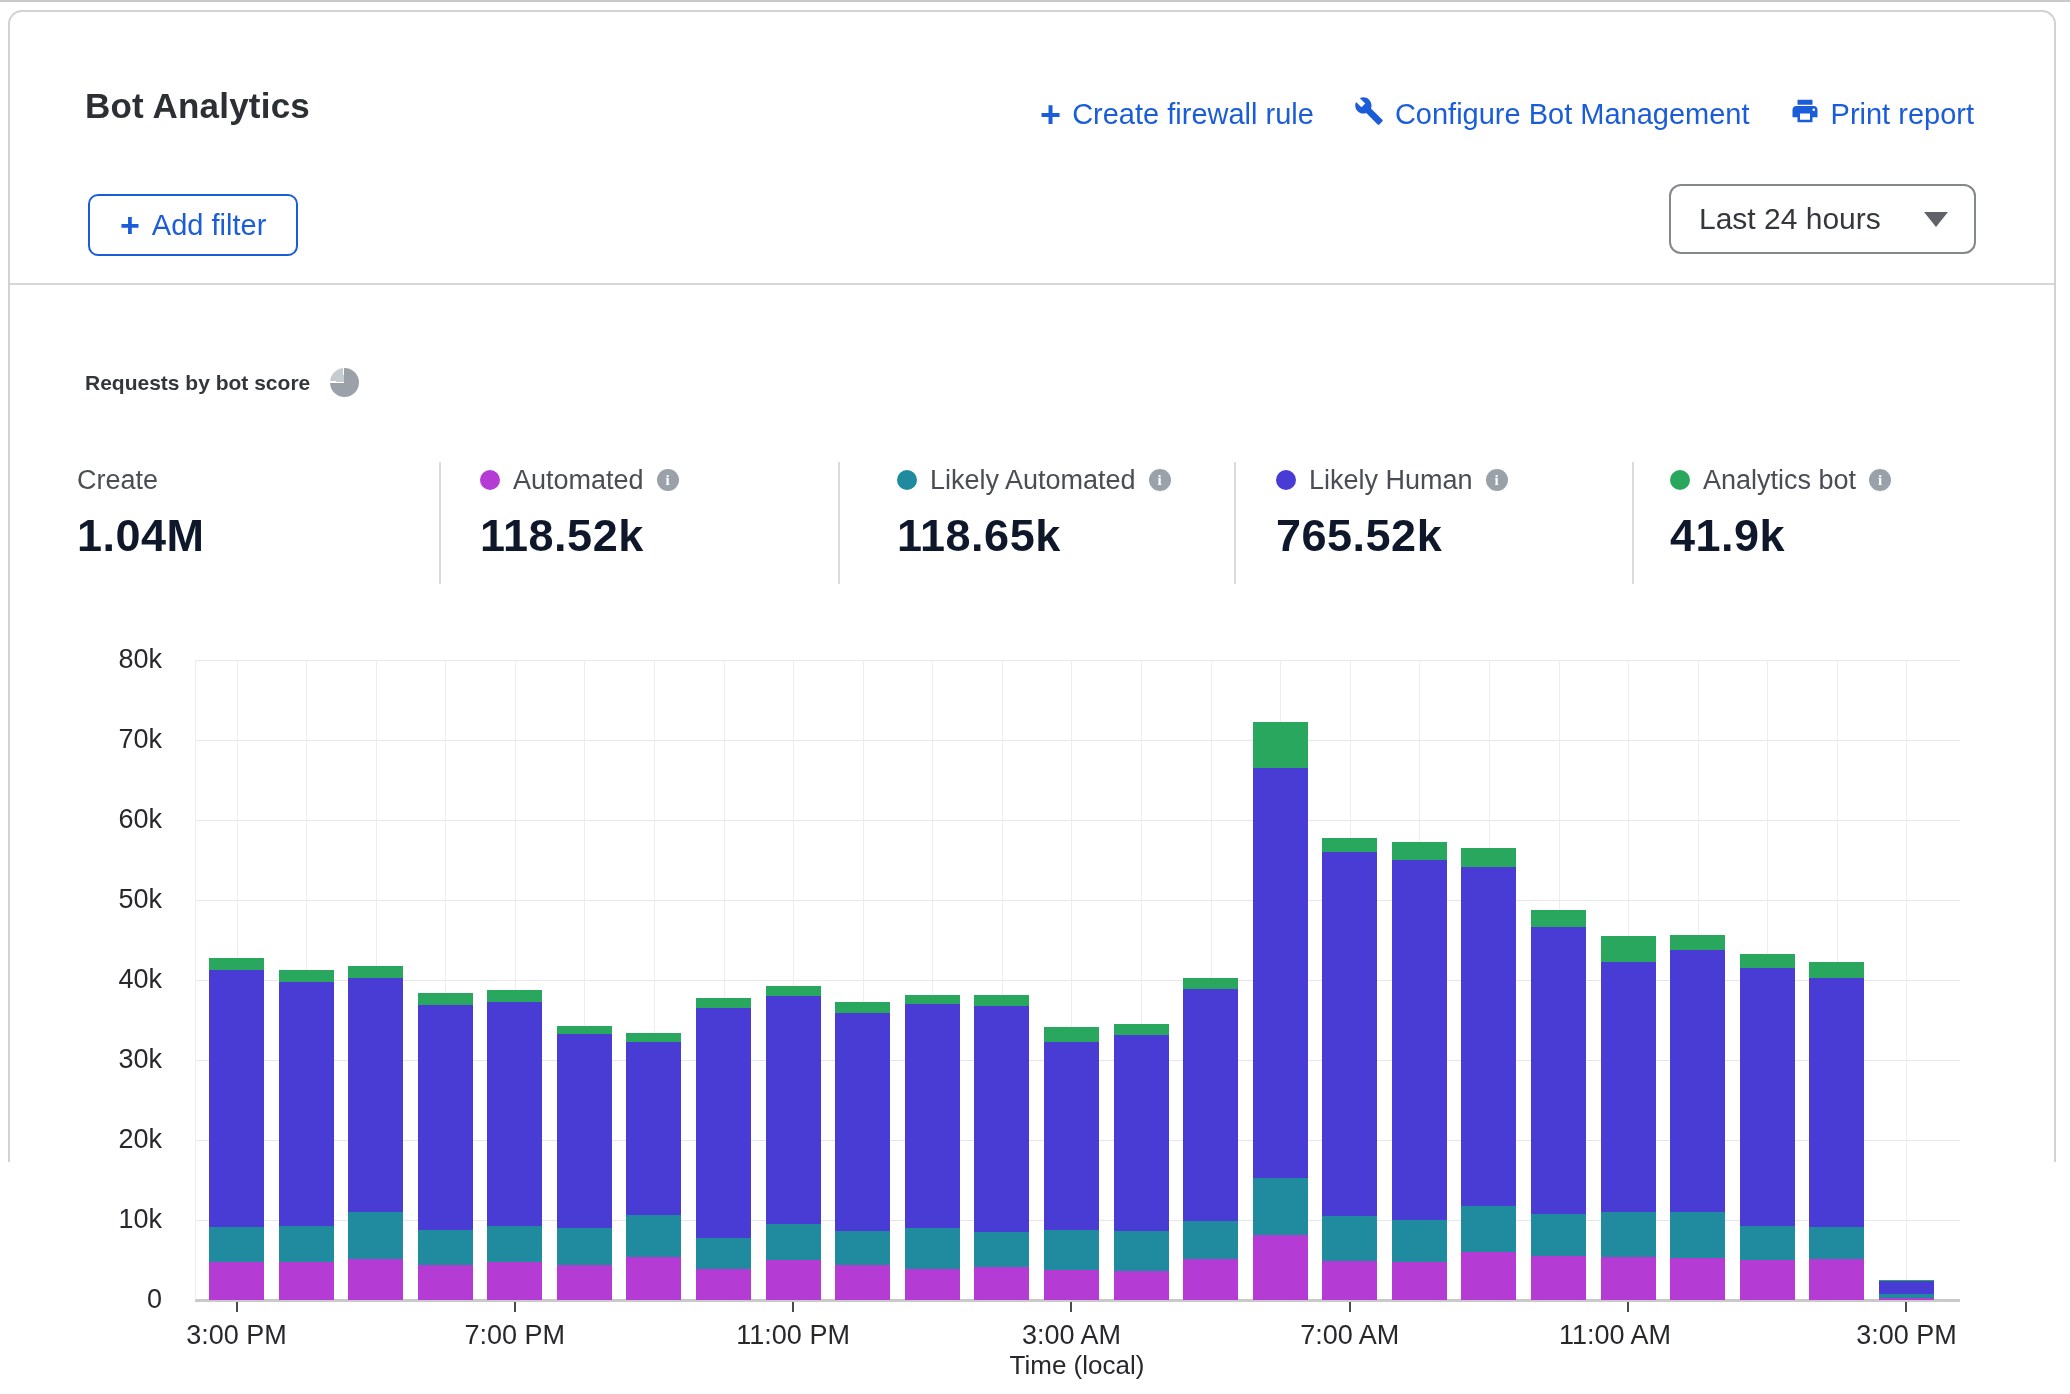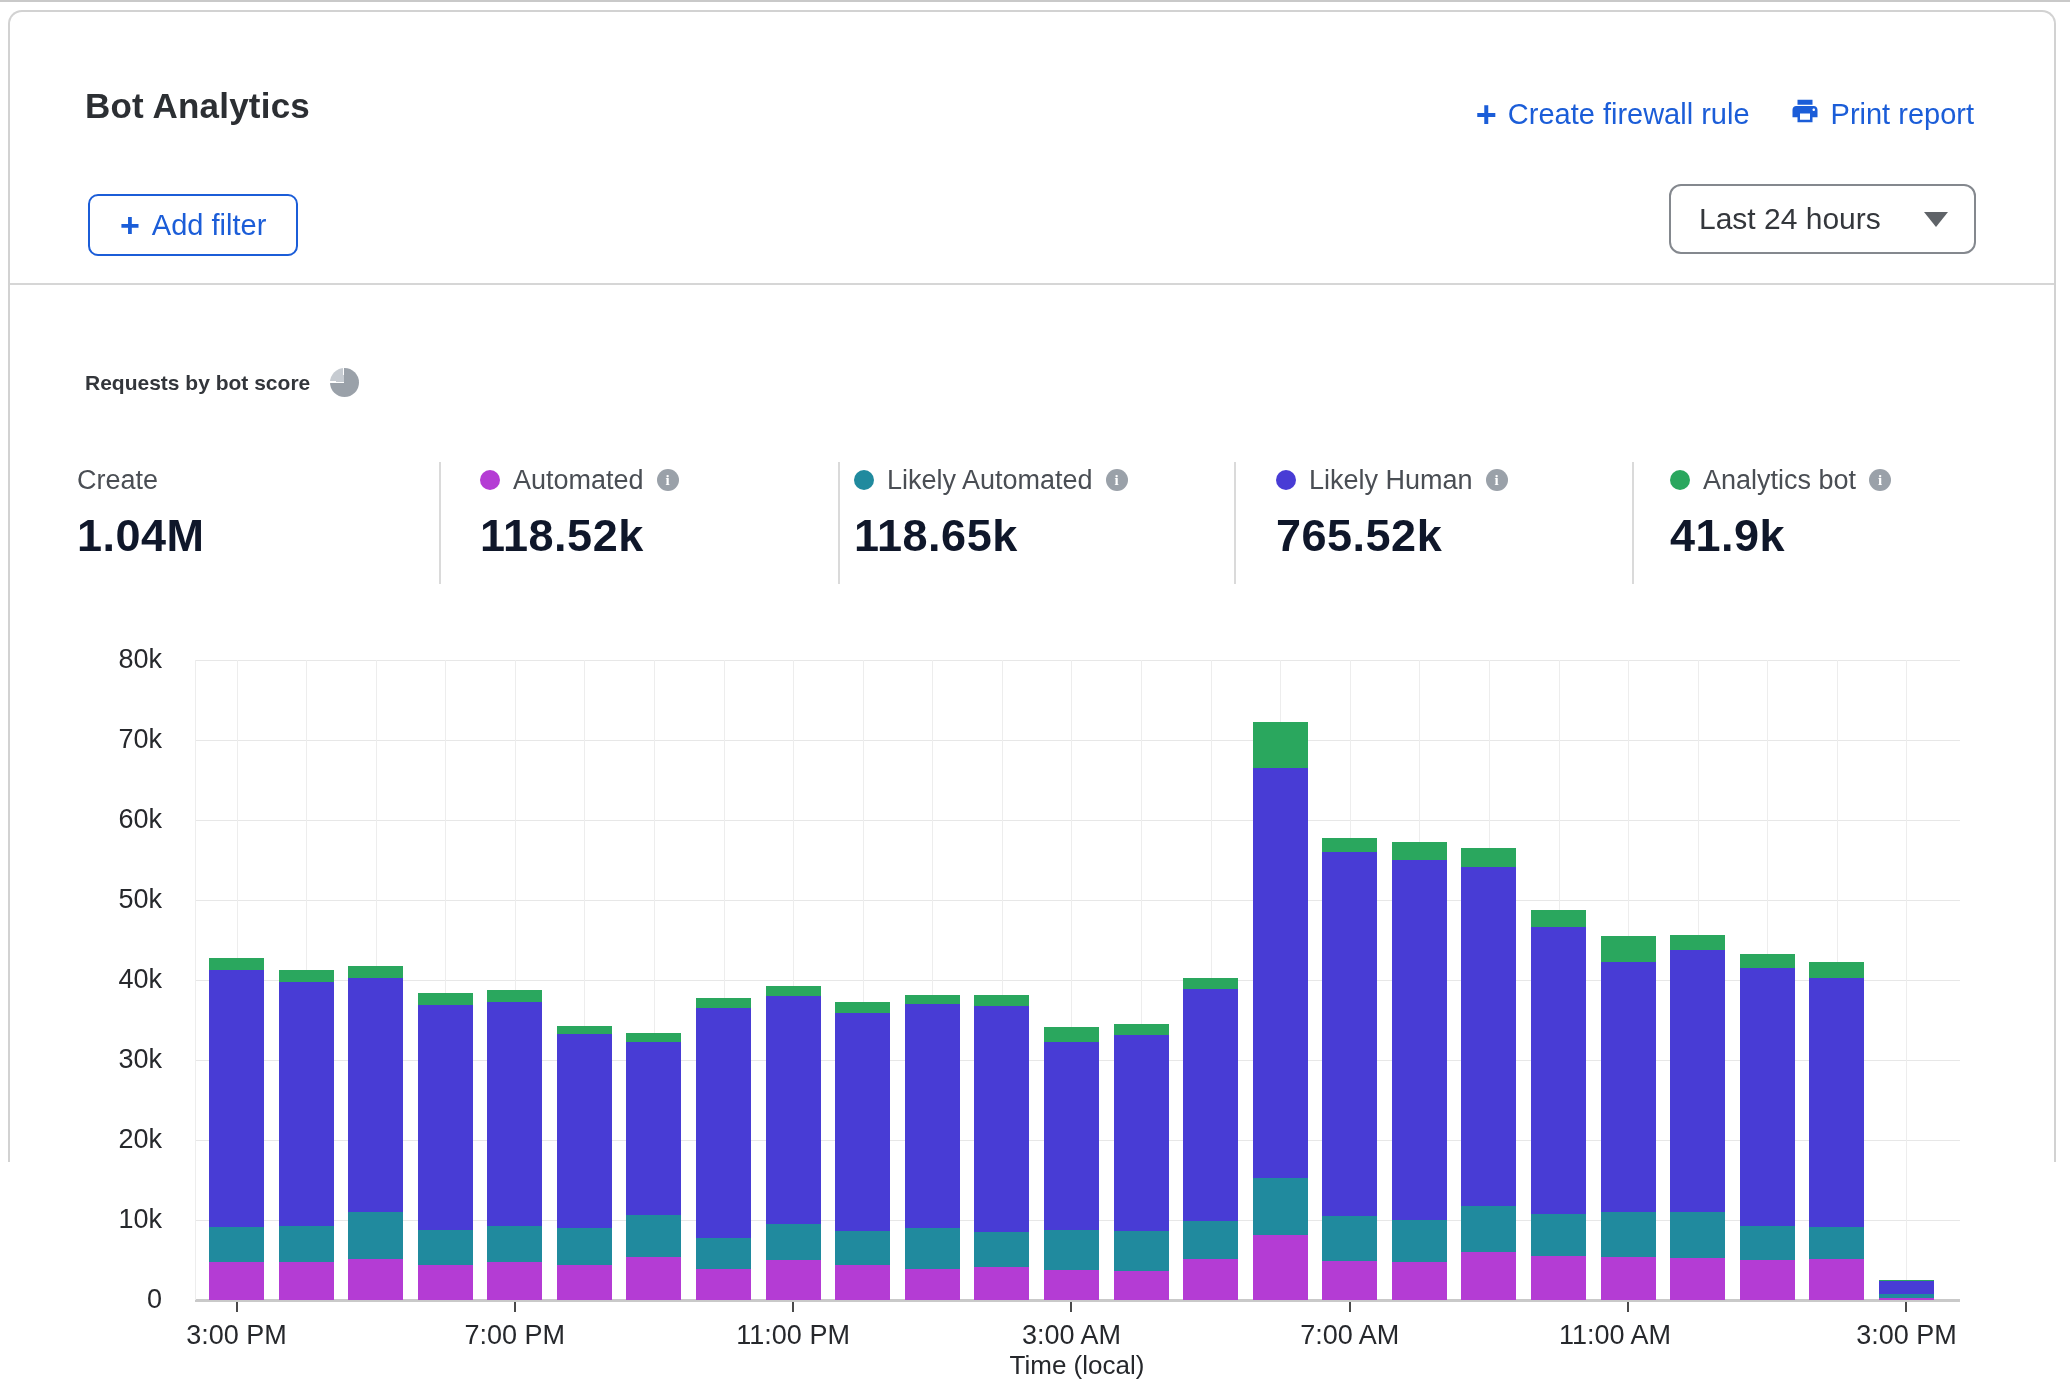--- a/index.html
+++ b/index.html
@@ -67,20 +67,26 @@
 
   <div class="page-title">Bot Analytics</div>
 
   <div class="actions">
     <div class="action">
       <span class="plus-glyph">+</span>
       <span>Create firewall rule</span>
     </div>
     <div class="action">
       <span><svg viewBox="0 0 24 24">
+            <path d="M22.7 19l-9.1-9.1c.9-2.3.4-5-1.5-6.9-2-2-5-2.4-7.4-1.3L9 6 6 9 1.6 4.7C.4 7.1.9 10.1 2.9 12.1c1.9 1.9 4.6 2.4 6.9 1.5l9.1 9.1c.4.4 1 .4 1.4 0l2.3-2.3c.5-.4.5-1.1.1-1.4z"></path>
+          </svg></span>
+      <span>Configure Bot Management</span>
+    </div>
+    <div class="action">
+      <span><svg viewBox="0 0 24 24">
             <path d="M19 8H5c-1.66 0-3 1.34-3 3v6h4v4h12v-4h4v-6c0-1.66-1.34-3-3-3zm-3 11H8v-5h8v5zm3-7c-.55 0-1-.45-1-1s.45-1 1-1 1 .45 1 1-.45 1-1 1zm-1-9H6v4h12V3z"></path>
           </svg></span>
       <span>Print report</span>
     </div>
   </div>
 
   <button class="add-filter">
     <span class="plus-glyph">+</span>
     <span>Add filter</span>
   </button>
@@ -108,21 +114,21 @@
   <div class="stat" style="left:470px;">
     <div class="stat-label-row">
       <span class="dot" style="background: rgb(180, 60, 212);"></span>
       <span class="stat-label">Automated</span>
       <span class="info">i</span>
     </div>
     <div class="stat-value">118.52k</div>
   </div>
 
   <div class="vdiv" style="left:828px;"></div>
-  <div class="stat" style="left:844px;">
+  <div class="stat" style="left:887px;">
     <div class="stat-label-row">
       <span class="dot" style="background: rgb(32, 138, 158);"></span>
       <span class="stat-label">Likely Automated</span>
       <span class="info">i</span>
     </div>
     <div class="stat-value">118.65k</div>
   </div>
 
   <div class="vdiv" style="left:1224px;"></div>
   <div class="stat" style="left:1266px;">

